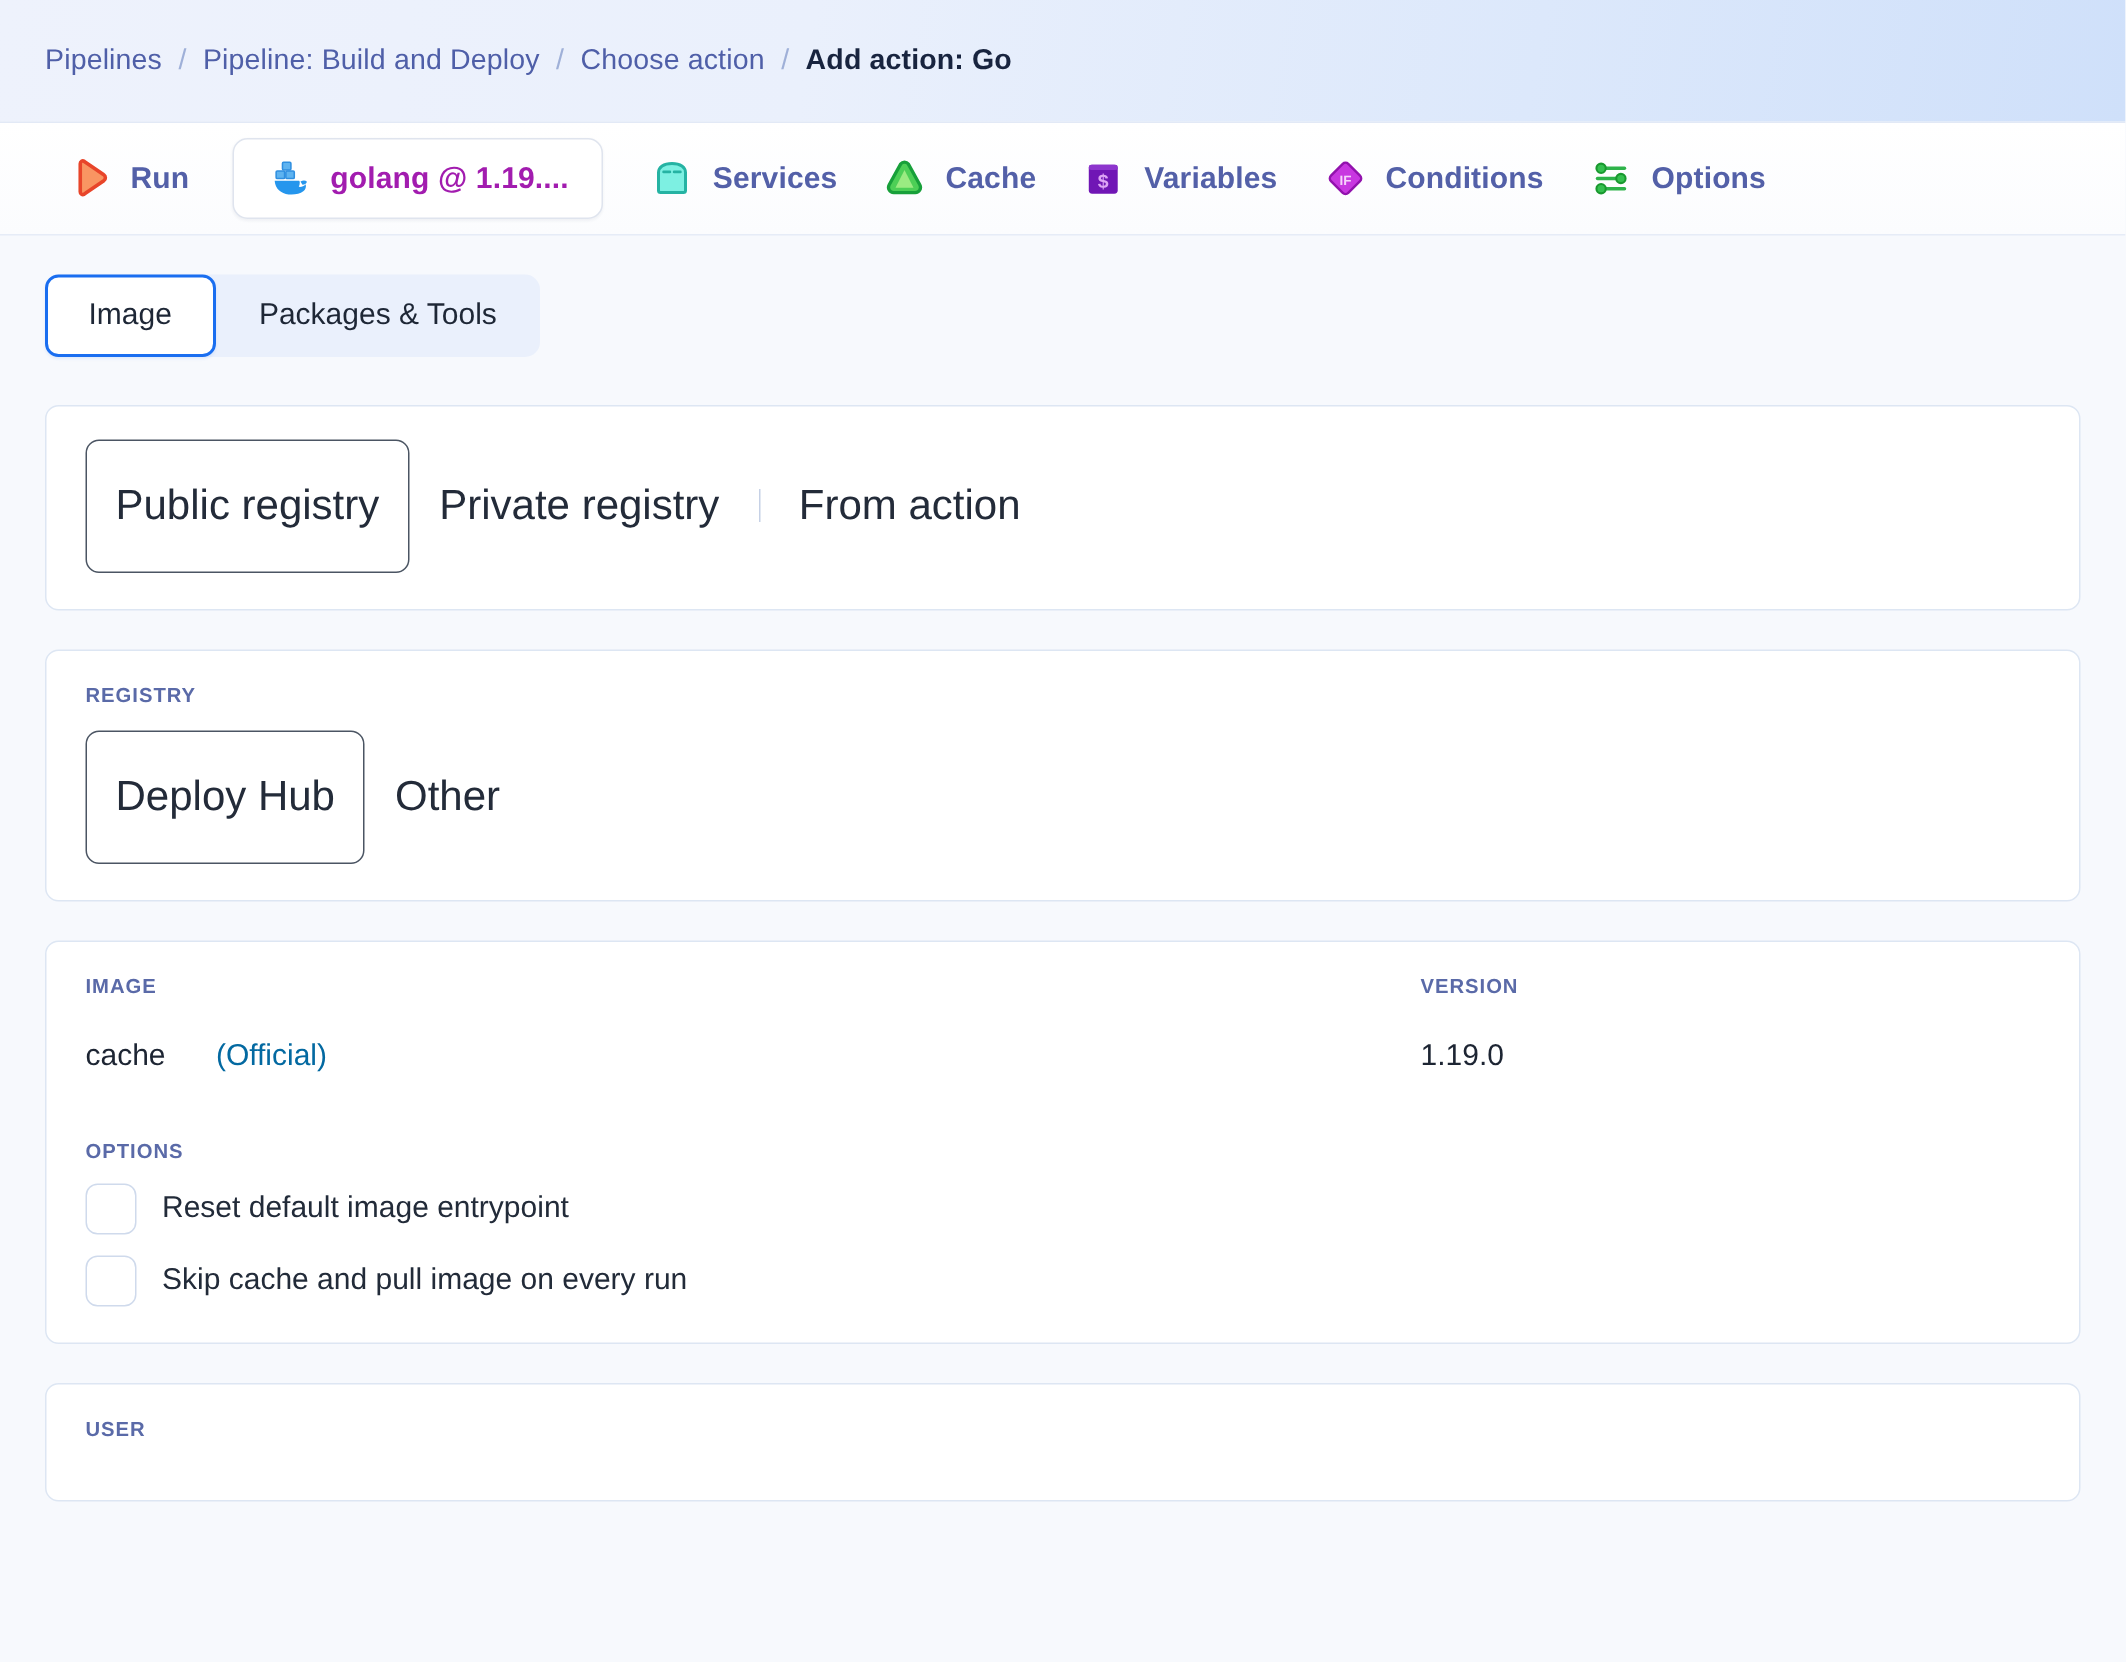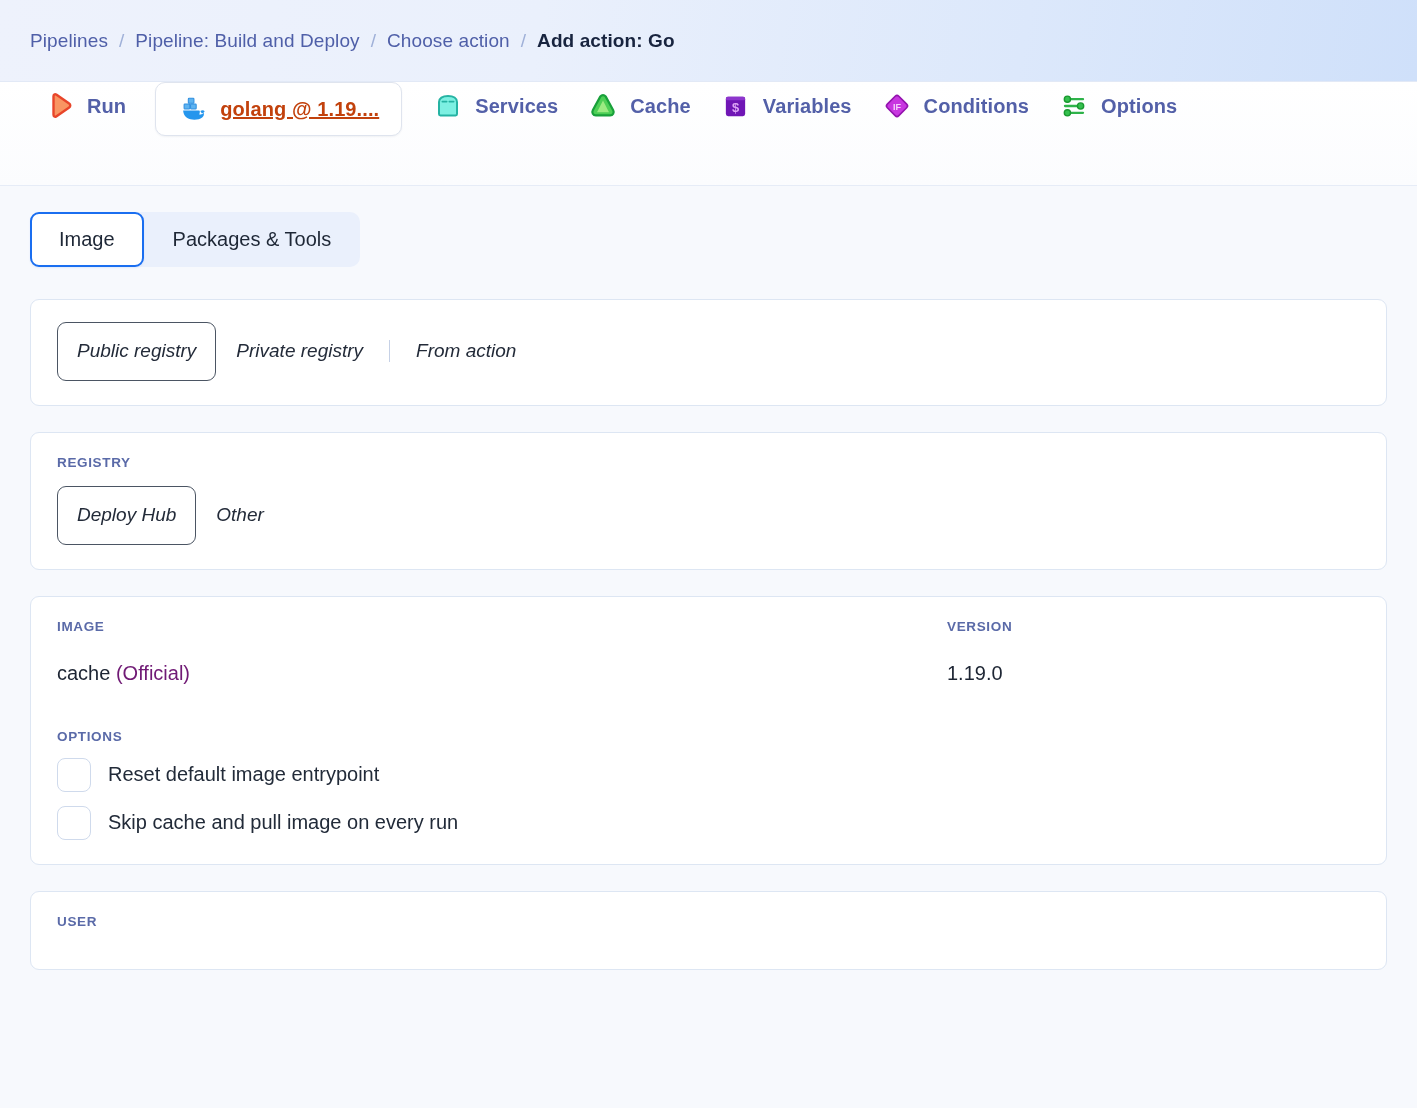--- a/index.html
+++ b/index.html
@@ -36,23 +36,23 @@
   .crumb.current { color: #18243f; font-weight: 700; }
   .crumb-sep {
     font-size: 19px;
     color: #9fb0d8;
     margin: 0 11px;
     user-select: none;
   }
 
   
   .toolbar {
-    height: 104px;
-    display: flex;
-    align-items: flex-start;
+    height: 75px;
+    display: flex;
+    align-items: center;
     padding: 0 30px;
     gap: 0px;
     background: linear-gradient(180deg, #ffffff 0%, #fbfcfe 100%);
     border-bottom: 1px solid #e6ecf7;
   }
   .tool {
     display: flex;
     align-items: center;
     gap: 12px;
     padding: 8px 14px;
@@ -71,24 +71,23 @@
   .tool.image-chip {
     border: 1px solid #dfe4ee;
     background: #ffffff;
     border-radius: 10px;
     box-shadow: 0 1px 2px rgba(31,45,86,.06);
     padding: 11px 22px;
     margin-left: 14px;
     margin-right: 16px;
   }
   .tool.image-chip .label {
-    color: #c2410c;
+    color: #a21caf;
     font-weight: 700;
     font-size: 20px;
-    text-decoration: underline;
   }
   .tool .ico {
     width: 30px; height: 30px;
     display: flex; align-items: center; justify-content: center;
     flex: 0 0 30px;
   }
   .tool .ico svg { display: block; }
 
   
   .content {
@@ -139,29 +138,28 @@
     margin-bottom: 16px;
   }
 
   
   .choices {
     display: flex;
     align-items: center;
     gap: 0;
   }
   .choice {
-    font-size: 19px;
+    font-size: 28px;
     color: #232b39;
-    padding: 18px 19px;
+    padding: 28px 19px;
     border-radius: 9px;
     border: 1px solid transparent;
     cursor: pointer;
     white-space: nowrap;
     line-height: 1.1;
-    font-style: italic;
   }
   .choice.selected {
     border-color: #4b5563;
     background: #ffffff;
   }
   .choice-divider {
     width: 1px;
     height: 22px;
     background: #c6d1e6;
     margin: 0 6px;
@@ -174,21 +172,22 @@
   }
   .iv-col-image { width: 890px; flex: 0 0 890px; }
   .iv-col-version { flex: 1 1 auto; }
   .iv-head { margin-bottom: 0; }
   .iv-row { margin-top: 28px; }
   .iv-value {
     font-size: 20px;
     color: #1d2533;
   }
   .iv-value .official {
-    color: #701a75;
+    color: #0369a1;
+    margin-left: 28px;
   }
 
   .options-label {
     margin-top: 44px;
     margin-bottom: 14px;
   }
   .checkrow {
     display: flex;
     align-items: center;
     gap: 17px;

